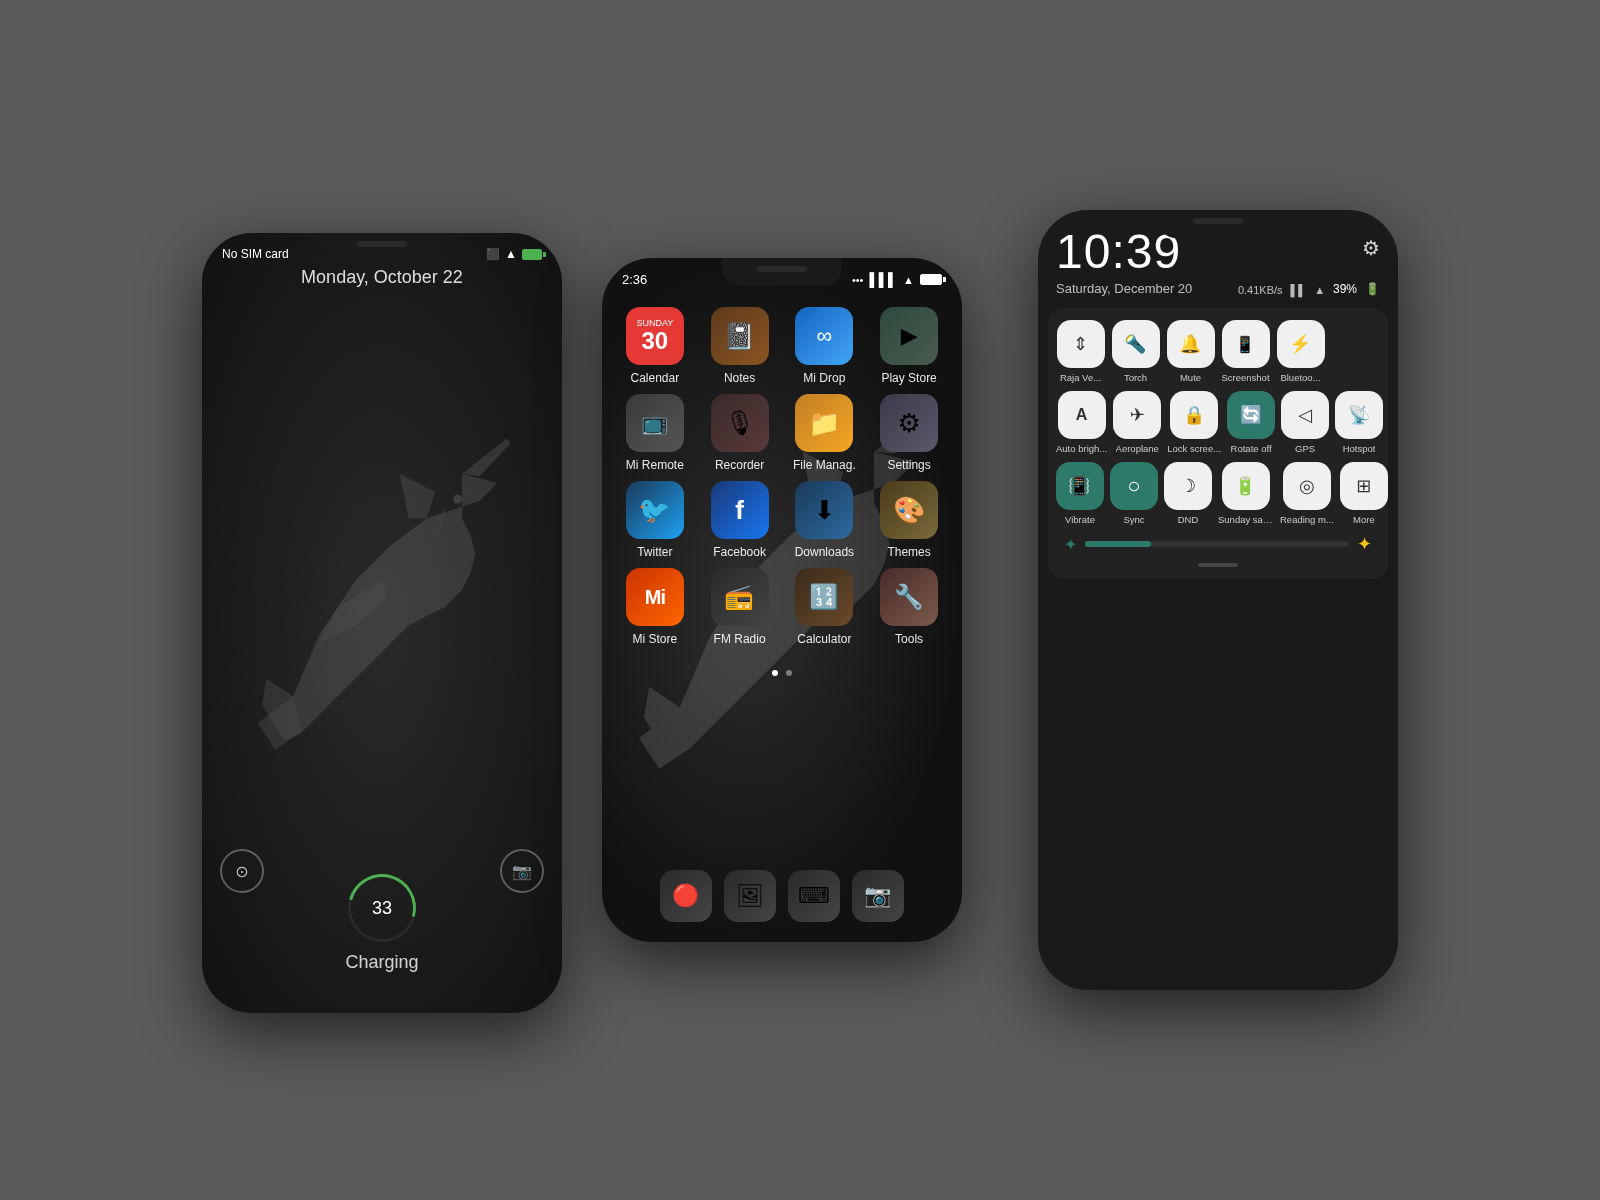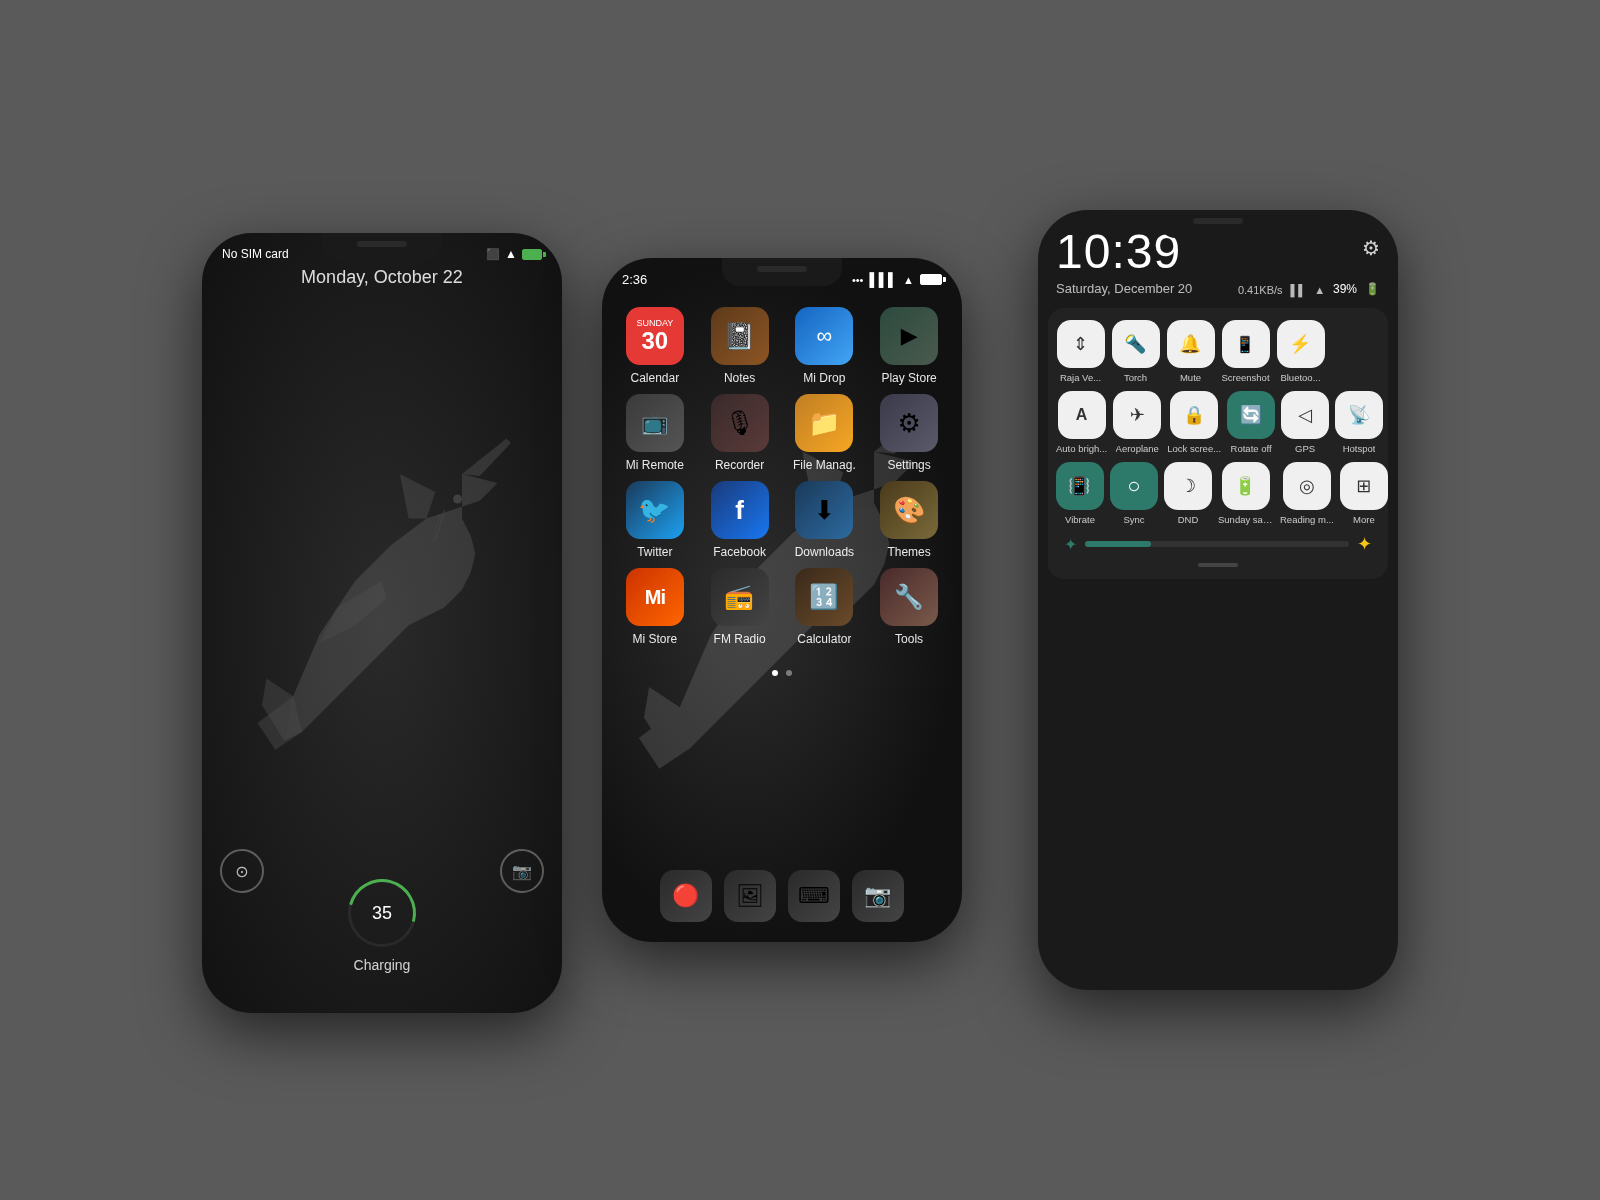--- a/index.html
+++ b/index.html
@@ -169,21 +169,21 @@
       border-right-color: #4caf50;
       transform: rotate(-30deg);
     }
     .charge-number {
       color: white;
       font-size: 18px;
       font-weight: 300;
     }
     .charging-label {
       color: rgba(255,255,255,0.8);
-      font-size: 14px;
+      font-size: 18px;
       margin-top: 10px;
     }
     .ls-actions {
       position: absolute;
       bottom: 120px;
       width: 90%;
       display: flex;
       justify-content: space-between;
     }
     .ls-action-icon {
@@ -489,21 +489,21 @@
         <span>⊙</span>
       </div>
       <div class="ls-action-icon">
         <span>📷</span>
       </div>
     </div>
 
     <div class="ls-bottom">
       <div class="charge-ring">
         <div class="charge-ring-progress"></div>
-        <span class="charge-number">35</span>
+        <span class="charge-number">33</span>
       </div>
       <span class="charging-label">Charging</span>
     </div>
   </div>
 </div>
 
 <div class="phone phone-2">
   <div class="side-btn vol-up"></div>
   <div class="side-btn vol-dn"></div>
   <div class="side-btn pwr"></div>

